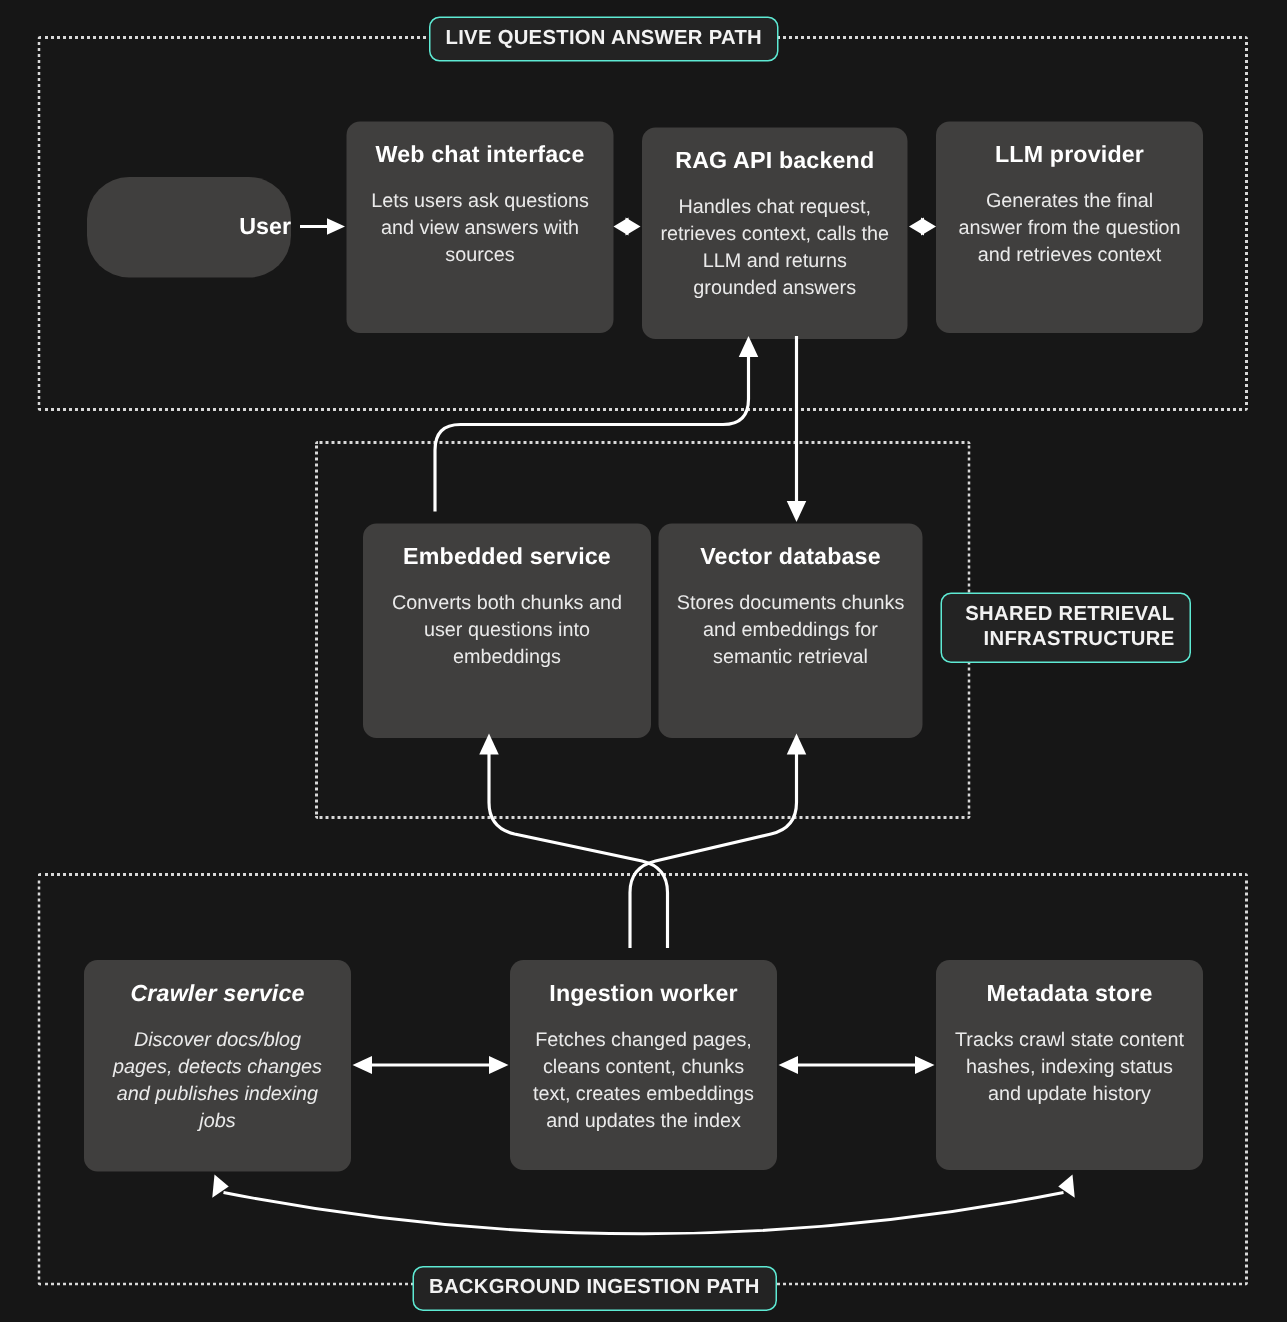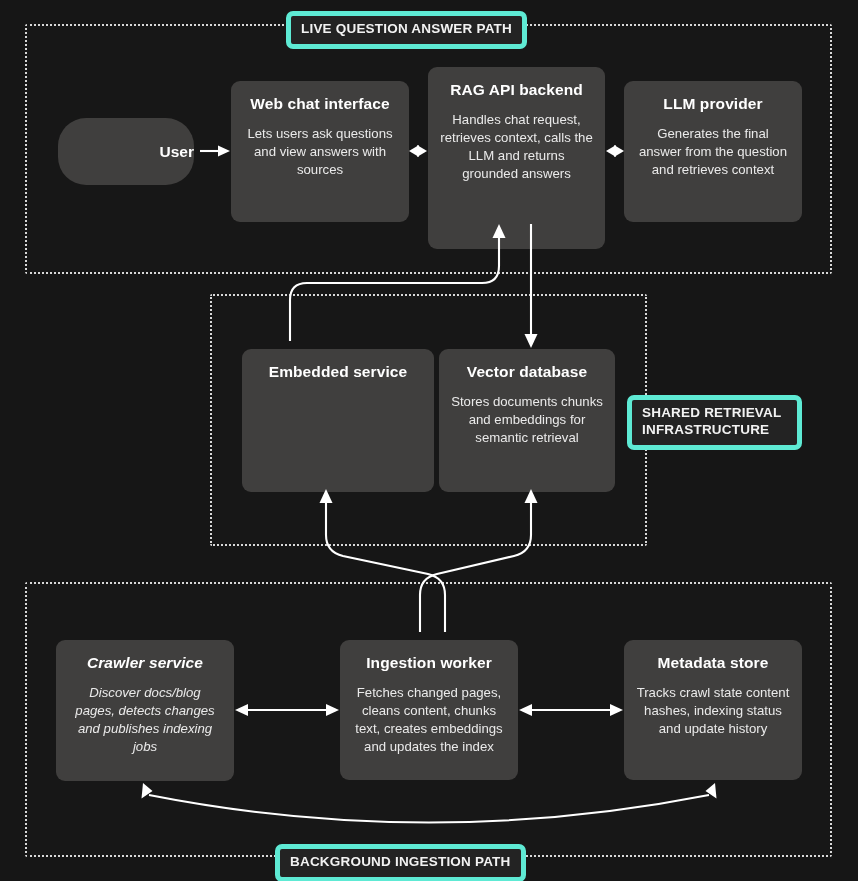--- a/index.html
+++ b/index.html
@@ -29,29 +29,29 @@
     box-sizing: border-box;
   }
   #group-live      { left: 25px;  top: 24px;  width: 807px; height: 250px; }
   #group-shared    { left: 210px; top: 294px; width: 437px; height: 252px; }
   #group-ingestion { left: 25px;  top: 582px; width: 807px; height: 275px; }
 
   
   .group-badge {
     position: absolute;
     background: #232323;
-    border: 5px solid #5eead4;
+    border: 1px solid #5eead4;
     border-radius: 7px;
     color: #f2f2f2;
     font-size: 13.5px;
     font-weight: bold;
     letter-spacing: 0.2px;
     line-height: 1.25;
     padding: 5px 10px 6px 10px;
-    text-align: left;
+    text-align: right;
     white-space: nowrap;
     z-index: 6;
   }
   #badge-live      { left: 286px; top: 11px;  }
   #badge-shared    { left: 627px; top: 395px; white-space: normal; width: 145px; }
   #badge-ingestion { left: 275px; top: 844px; }
 
   
   .card {
     position: absolute;
@@ -85,21 +85,21 @@
     font-weight: bold;
     display: flex;
     align-items: center;
     justify-content: flex-end;
     z-index: 4;
   }
 
   
   #node-user        { left: 58px;  top: 118px; width: 136px; height: 67px; }
   #node-webchat     { left: 231px; top: 81px;  width: 178px; height: 141px; }
-  #node-ragapi      { left: 428px; top: 67px;  width: 177px; height: 182px; }
+  #node-ragapi      { left: 428px; top: 85px;  width: 177px; height: 141px; }
   #node-llm         { left: 624px; top: 81px;  width: 178px; height: 141px; }
 
   
   #node-embedded    { left: 242px; top: 349px; width: 192px; height: 143px; }
   #node-vectordb    { left: 439px; top: 349px; width: 176px; height: 143px; }
 
   
   #node-crawler     { left: 56px;  top: 640px; width: 178px; height: 141px; font-style: italic; }
   #node-ingestion   { left: 340px; top: 640px; width: 178px; height: 140px; }
   #node-metadata    { left: 624px; top: 640px; width: 178px; height: 140px; }
@@ -206,20 +206,21 @@
     <div class="card-desc">Handles chat request, retrieves context, calls the LLM and returns grounded answers</div>
   </div>
 
   <div class="card" id="node-llm">
     <div class="card-title">LLM provider</div>
     <div class="card-desc">Generates the final answer from the question and retrieves context</div>
   </div>
 
   <div class="card" id="node-embedded">
     <div class="card-title">Embedded service</div>
+    <div class="card-desc">Converts both chunks and user questions into embeddings</div>
   </div>
 
   <div class="card" id="node-vectordb">
     <div class="card-title">Vector database</div>
     <div class="card-desc">Stores documents chunks and embeddings for semantic retrieval</div>
   </div>
 
   <div class="card" id="node-crawler">
     <div class="card-title">Crawler service</div>
     <div class="card-desc">Discover docs/blog pages, detects changes and publishes indexing jobs</div>

